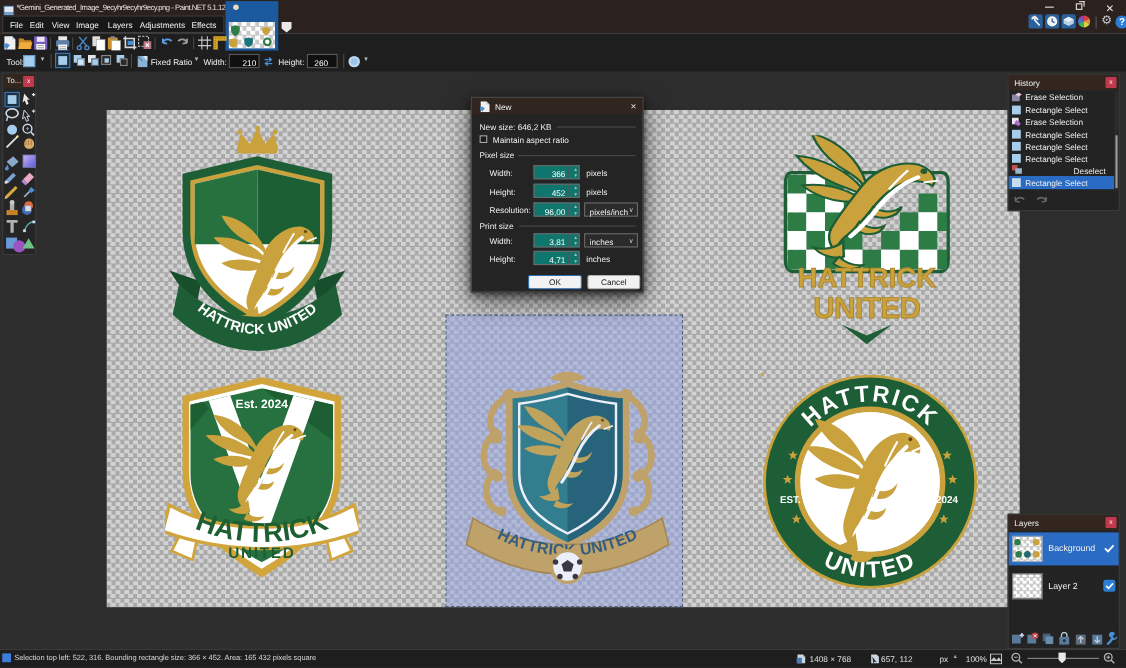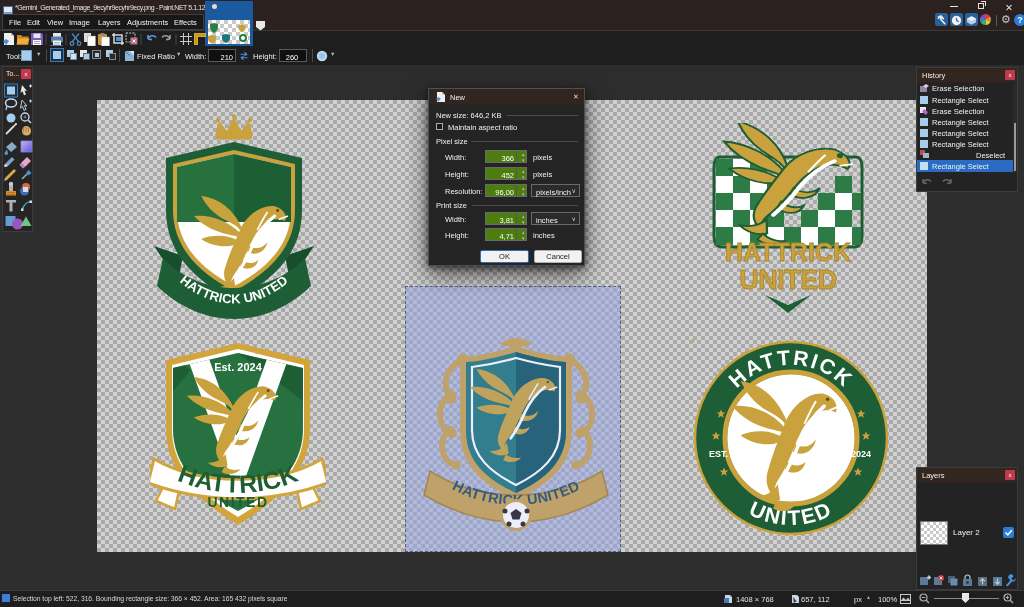--- a/index.html
+++ b/index.html
@@ -1,21 +1,21 @@
 <!DOCTYPE html>
 <html><head>
 <meta charset="utf-8">
 <style>
   * { margin:0; padding:0; box-sizing:border-box; }
   html,body { width:1024px; height:607px; overflow:hidden; background:#2d2d2d;
     font-family:"Liberation Sans", sans-serif; }
   .abs { position:absolute; }
   #stage { position:relative; width:1024px; height:607px; }
   .sep { width:1px; background:#4a4a4a; }
-  .nbox { width:42px;height:13px;background:#4d7c0f;border:1px solid #6a6a6a;color:#fff; }
+  .nbox { width:42px;height:13px;background:#0f766e;border:1px solid #6a6a6a;color:#fff; }
   .nbox span { position:absolute; right:12px; top:2.5px; }
   .nbox::after { content:""; position:absolute; right:9px; top:0; width:1px; height:11px; background:#555; }
   .nbox::before { content:"▴\A▾"; white-space:pre; position:absolute; right:1.5px; top:-0.5px; font-size:5px; line-height:6px; color:#bbb; }
   .ddl { width:49px;height:13px;background:#2b2b2b;border:1px solid #6a6a6a;color:#f0f0f0; }
   .ddl span { position:absolute; left:4px; top:2.5px; }
   .ddl i { position:absolute; right:3px; top:2px; font-style:normal; font-size:6px; color:#ccc; }
 </style>
 </head>
 <body>
 <div id="stage">
@@ -539,20 +539,35 @@
     <svg class="abs" style="left:4px;top:108px;" width="34" height="12" viewBox="0 0 34 12">
         <path d="M2,7 C3,3.5 8,2.5 10,5.5 M2,7 L2,3 M2,7 L6,7.6" stroke="#666" stroke-width="1.5" fill="none"></path>
         <path d="M30,7 C29,3.5 24,2.5 22,5.5 M30,7 L30,3 M30,7 L26,7.6" stroke="#666" stroke-width="1.5" fill="none"></path>
       </svg>
   </div>
   <div class="abs" id="layerspanel" style="left:916px;top:467px;width:102px;height:123px;background:#232323;border:1px solid #3c3c3c;font-size:8px;color:#f0f0f0;">
     <div class="abs" style="left:0;top:0;width:100px;height:14px;background:#32261f;"></div>
     <span class="abs" style="left:5px;top:3px;font-size:7.5px;">Layers</span>
     <div class="abs" style="left:88px;top:2px;width:10px;height:10px;background:#c0394f;border-radius:1px;color:#ffd;font-size:6px;text-align:center;line-height:10px;">x</div>
 
+    <div class="abs" style="left:0;top:16px;width:100px;height:30px;background:#2a6cc4;">
+      <div class="abs" style="left:3px;top:3px;width:28px;height:24px;background:repeating-conic-gradient(#ffffff 0% 25%, #c9c9c9 0% 50%) 0 0/6px 6px;border:1px solid #9ab;">
+        <svg width="26" height="22">
+            <circle cx="4" cy="5" r="3" fill="#2e7d4a"></circle>
+            <circle cx="21" cy="5" r="3" fill="#c9a23e"></circle>
+            <circle cx="5" cy="16" r="3" fill="#2e7d4a"></circle>
+            <circle cx="13" cy="16" r="3" fill="#1d6b72"></circle>
+            <circle cx="21" cy="16" r="3" fill="#c9a23e"></circle>
+          </svg>
+      </div>
+      <span class="abs" style="left:36px;top:10px;">Background</span>
+      <svg class="abs" style="left:86px;top:9px;" width="11" height="11" viewBox="0 0 11 11">
+          <path d="M1.5,5.5 l2.8,2.8 5,-5.5" stroke="#ffffff" stroke-width="1.6" fill="none"></path>
+        </svg>
+    </div>
 
     <div class="abs" style="left:0;top:50px;width:100px;height:30px;">
       <div class="abs" style="left:3px;top:3px;width:28px;height:24px;background:repeating-conic-gradient(#ffffff 0% 25%, #c9c9c9 0% 50%) 0 0/6px 6px;border:1px solid #777;"></div>
       <span class="abs" style="left:36px;top:10px;">Layer 2</span>
       <div class="abs" style="left:86px;top:9px;width:11px;height:11px;background:#2b7cd3;border-radius:2px;"><svg width="11" height="11" viewBox="0 0 11 11">
             <path d="M2.5,5.5 l2.3,2.3 4,-4.5" stroke="#fff" stroke-width="1.5" fill="none"></path>
           </svg></div>
     </div>
 
     <svg class="abs" style="left:3px;top:106px;" width="96" height="14" viewBox="0 0 96 14">

